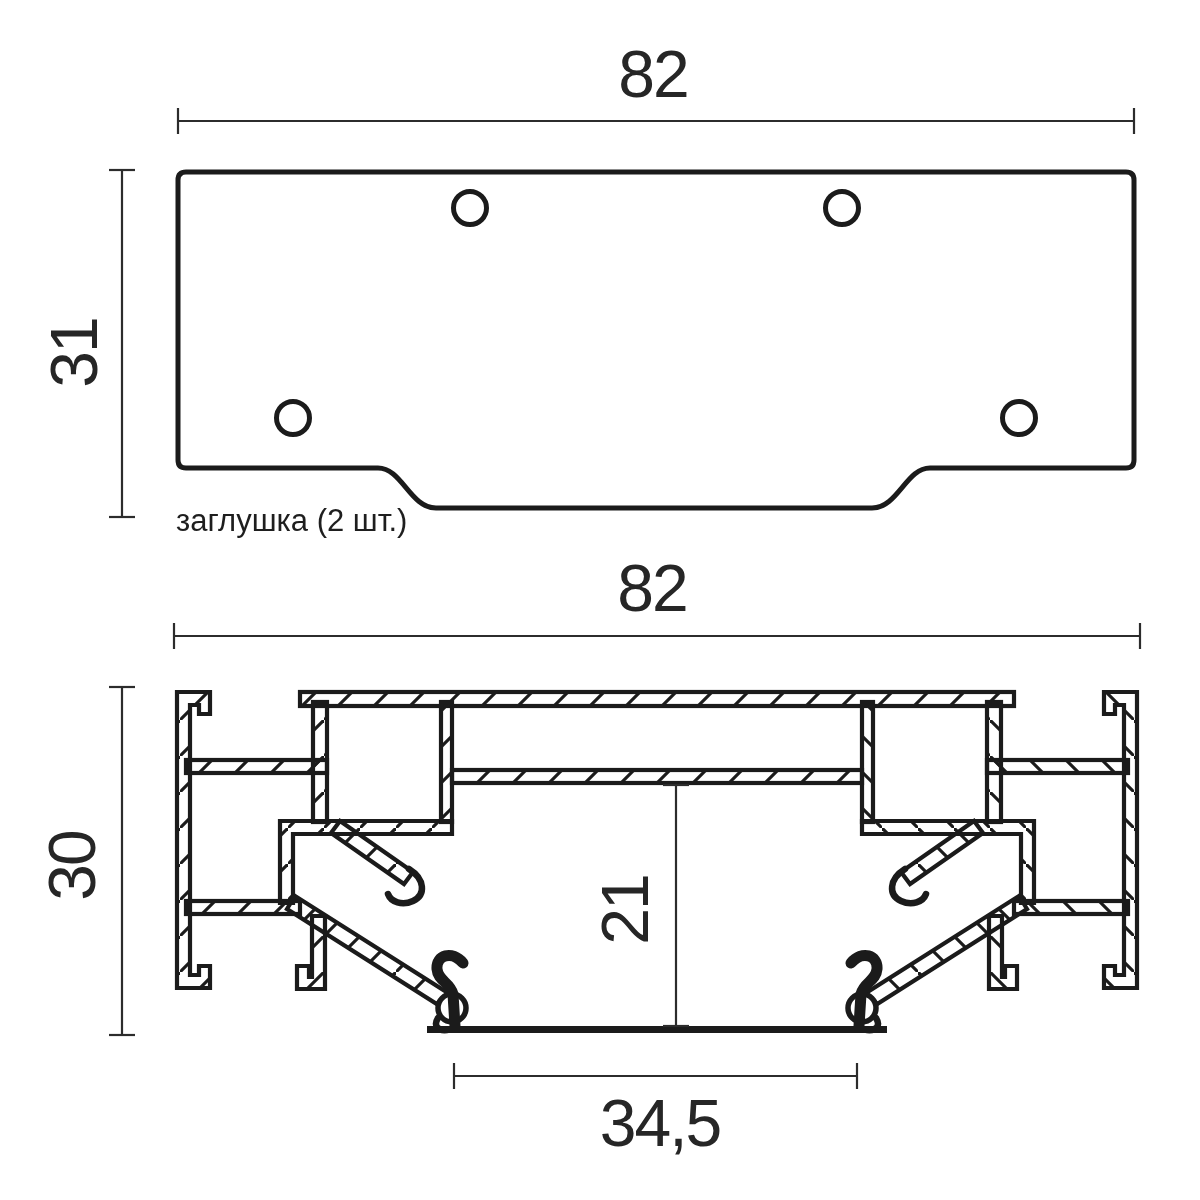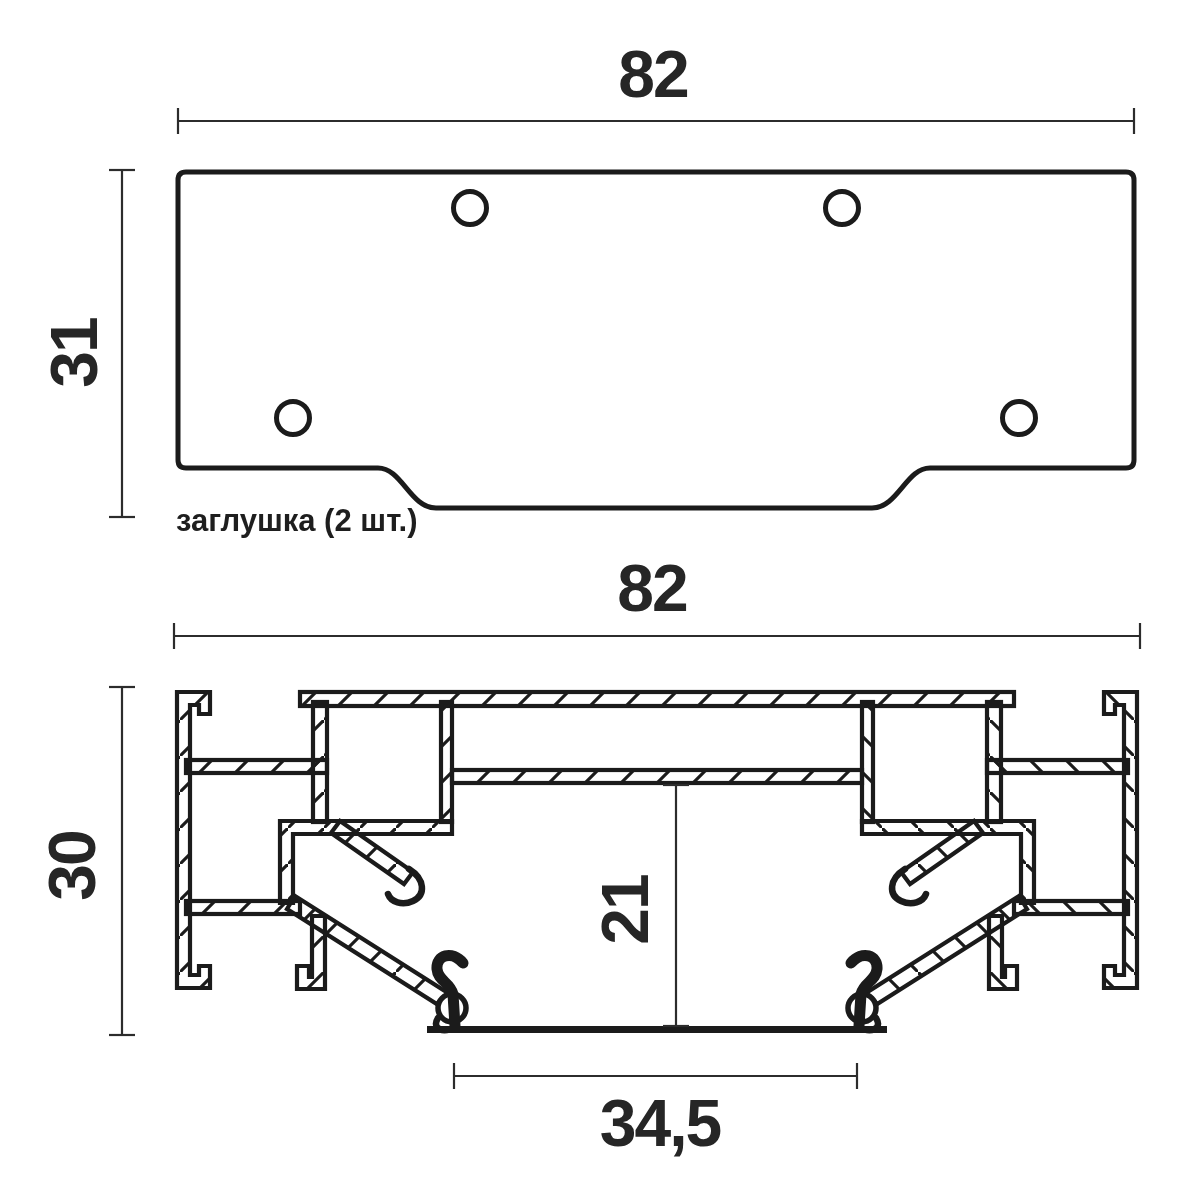--- a/index.html
+++ b/index.html
@@ -7,21 +7,20 @@
     padding: 0;
     background: #ffffff;
     width: 1200px;
     height: 1200px;
     overflow: hidden;
   }
   .drawing-wrap {
     width: 1200px;
     height: 1200px;
     position: relative;
-    font-weight: bold;
   }
   svg {
     display: block;
   }
   .wall {
     fill: url(#hatch);
     stroke: #1b1b1b;
     stroke-width: 4.2;
     stroke-linejoin: miter;
   }

